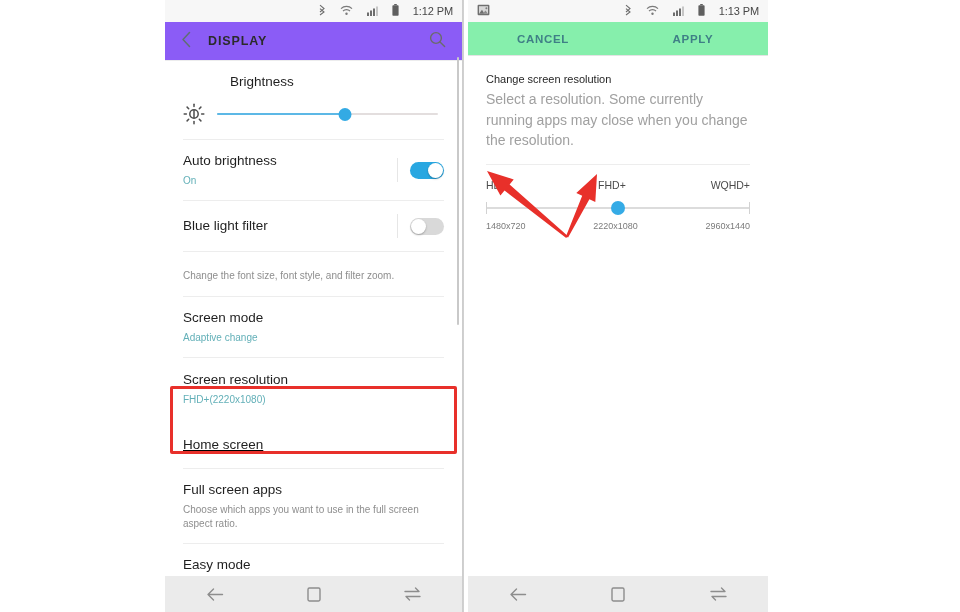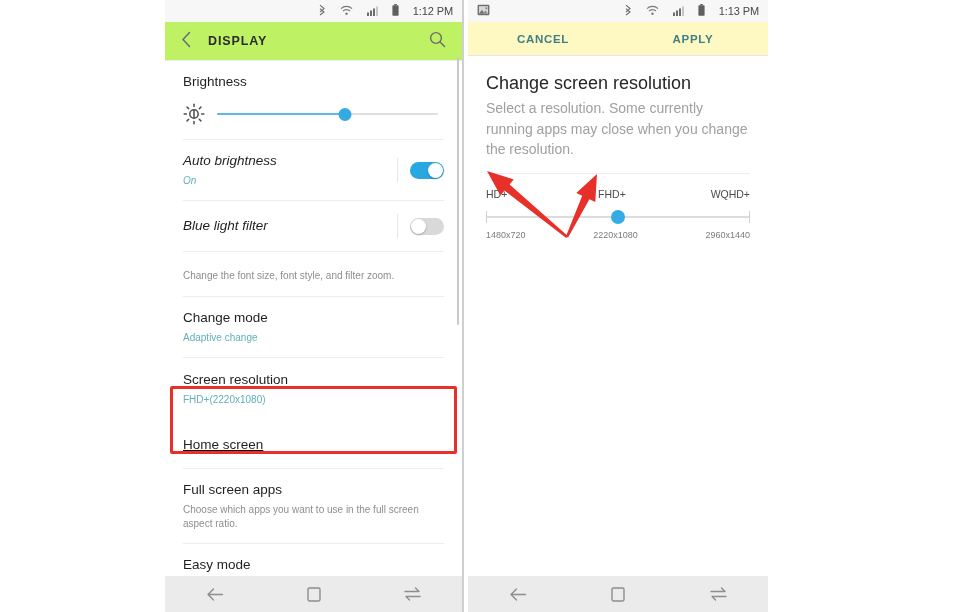--- a/index.html
+++ b/index.html
@@ -34,21 +34,21 @@
     padding: 0 9px;
     font-size: 10.5px; color: #5a5a5a;
   }
   .sb-left { display:flex; align-items:center; gap:4px; }
   .sb-right { margin-left: auto; display: flex; align-items: center; gap: 14px; text-align: right; }
   .sb-time { font-size: 11px; color: #474747; letter-spacing: -0.1px; }
   .ic { display:inline-block; vertical-align:middle; }
 
   
   .appbar {
-    height: 38px; background: #bef264;
+    height: 38px; background: #8b5cf6;
     display: flex; align-items: center; padding: 0 16px;
   }
   .appbar-title {
     font-size: 12.5px; font-weight: bold; color: #2b2b2b;
     letter-spacing: 0.9px; margin-left: 16px;
   }
   .appbar-spacer { flex: 1; }
   .back-chevron { cursor: pointer; }
 
   .content-top-rule { height:1px; background:#ececed; }
@@ -56,21 +56,21 @@
   
   .list { position: relative; background:#fff; }
   .row { position: relative; padding: 0 18px; background:#fff; }
   .row-inner { padding: 13px 0 13px 0; }
   .row-title { font-size: 13.5px; color: #1f1f1f; line-height: 1.25; }
   .row-sub   { font-size: 10px; color: #8e8e8e; margin-top: 4px; line-height: 1.35; }
   .row-sub.teal { color: #63b0b8; }
   .divider { height: 1px; background: #ededed; margin: 0 18px; }
 
   .row-with-toggle { display:flex; align-items:center; }
-  .row-with-toggle .texts { flex: 1; font-style: italic; }
+  .row-with-toggle .texts { flex: 1; }
   .tog-sep { width:1px; height:24px; background:#e6e6e6; margin-right:12px; }
 
   .toggle { width: 34px; height: 17px; border-radius: 9px; position: relative; flex:none; }
   .toggle.on  { background: #29a7e1; }
   .toggle.off { background: #d9d9d9; }
   .toggle .knob {
     position:absolute; top:1px; width:15px; height:15px; border-radius:50%;
     background:#fff; box-shadow:0 1px 2px rgba(0,0,0,.28);
   }
   .toggle.on  .knob { right: 1px; }
@@ -97,31 +97,31 @@
   }
 
   
   .highlight-box {
     position:absolute; border: 3px solid #e8302a; border-radius: 2px;
     pointer-events:none;
   }
 
   
   .dlgbar {
-    height: 33px; background:#fef9c3;
+    height: 33px; background:#86efac;
     display:flex; align-items:center;
   }
   .dlgbar .btn {
     flex:1; text-align:center; font-size:11.5px; font-weight:bold;
     color:#3f7f86; letter-spacing:0.7px; cursor:pointer;
   }
   .dlg-rule { height:1px; background:#e4e4e4; }
 
   .dlg-body { padding: 16px 18px 0 18px; background:#fff; }
-  .dlg-title { font-size:18px; color:#262626; line-height:1.3; }
+  .dlg-title { font-size:11px; color:#262626; line-height:1.3; }
   .dlg-desc  { font-size:14px; color:#a0a0a0; margin-top:3px; line-height:1.45; }
 
   .dlg-sep { height:1px; background:#ededed; margin: 14px 0 0 0; }
 
   .res-labels { display:flex; justify-content:space-between; margin-top: 14px; }
   .res-labels .lab { font-size:10.5px; color:#4a4a4a; }
   .res-labels .lab:nth-child(2){ margin-left:6px; }
 
   .rslider { position:relative; height:18px; margin-top:8px; }
   .rslider .rtrack { position:absolute; top:8px; left:0; right:0; height:2px; background:#dcdcdc; }
@@ -196,21 +196,21 @@
             <circle cx="7" cy="7" r="5.4" stroke="#6b6b6b" stroke-width="1.4" fill="none"></circle>
             <path d="M11 11 L15.6 15.6" stroke="#6b6b6b" stroke-width="1.4" stroke-linecap="round"></path>
           </svg>
       </span>
     </div>
     <div class="content-top-rule"></div>
 
     <div class="list">
 
       <div class="row">
-        <div class="row-inner" style="padding-bottom:0;">
+        <div class="row-inner" style="padding-bottom:0;margin-left:47px;">
           <div class="row-title">Brightness</div>
         </div>
       </div>
 
       <div class="bright-row">
         <span class="sun-icon">
           <svg width="22" height="22" viewBox="0 0 22 22">
             <circle cx="11" cy="11" r="4.2" stroke="#4e4e4e" stroke-width="1.5" fill="none"></circle>
             <path d="M11 7 L11 15" stroke="#4e4e4e" stroke-width="1.5"></path>
             <g stroke="#4e4e4e" stroke-width="1.5" stroke-linecap="round">
@@ -263,21 +263,21 @@
 
       <div class="row">
         <div class="row-inner">
           <div class="row-sub">Change the font size, font style, and filter zoom.</div>
         </div>
       </div>
       <div class="divider"></div>
 
       <div class="row">
         <div class="row-inner">
-          <div class="row-title">Change mode</div>
+          <div class="row-title">Screen mode</div>
           <div class="row-sub teal">Adaptive change</div>
         </div>
       </div>
       <div class="divider"></div>
 
       <div class="row" id="row-screen-res">
         <div class="row-inner" style="padding:14px 0 15px 0;">
           <div class="row-title">Screen resolution</div>
           <div class="row-sub teal">FHD+(2220x1080)</div>
         </div>

